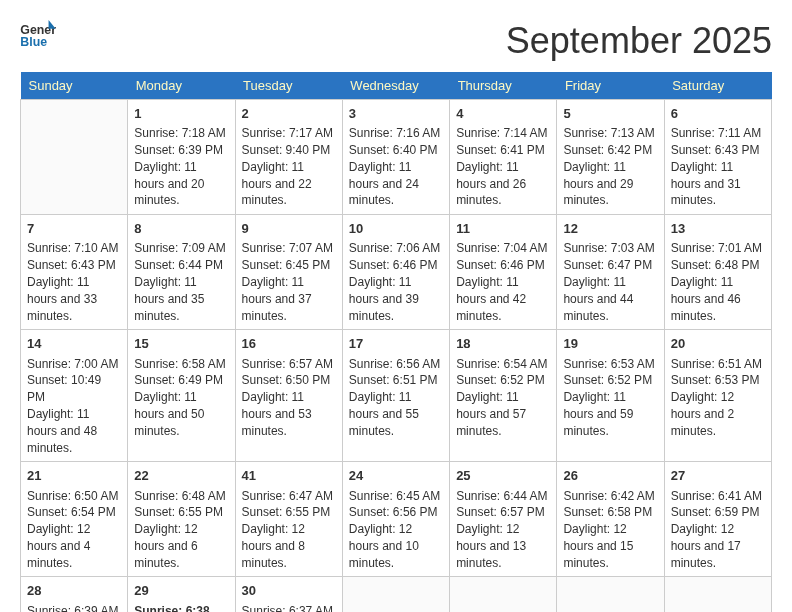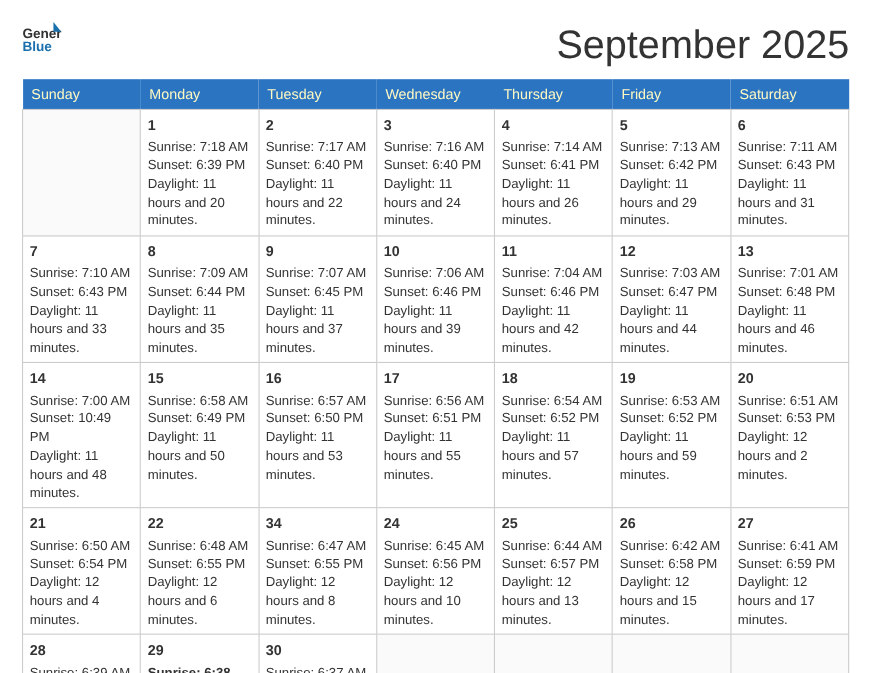--- a/index.html
+++ b/index.html
@@ -106,21 +106,21 @@
         <td class="empty"></td>
         <td>
           <span class="day-num">1</span>
           <div class="day-info" style="white-space: pre-line;">Sunrise: 7:18 AM
 Sunset: 6:39 PM
 Daylight: 11 hours and 20 minutes.</div>
         </td>
         <td>
           <span class="day-num">2</span>
           <div class="day-info" style="white-space: pre-line;">Sunrise: 7:17 AM
-Sunset: 6:40 PM
+Sunset: 9:40 PM
 Daylight: 11 hours and 22 minutes.</div>
         </td>
         <td>
           <span class="day-num">3</span>
           <div class="day-info" style="white-space: pre-line;">Sunrise: 7:16 AM
 Sunset: 6:40 PM
 Daylight: 11 hours and 24 minutes.</div>
         </td>
         <td>
           <span class="day-num">4</span>
@@ -236,21 +236,21 @@
 Sunset: 6:54 PM
 Daylight: 12 hours and 4 minutes.</div>
         </td>
         <td>
           <span class="day-num">22</span>
           <div class="day-info" style="white-space: pre-line;">Sunrise: 6:48 AM
 Sunset: 6:55 PM
 Daylight: 12 hours and 6 minutes.</div>
         </td>
         <td>
-          <span class="day-num">34</span>
+          <span class="day-num">41</span>
           <div class="day-info" style="white-space: pre-line;">Sunrise: 6:47 AM
 Sunset: 6:55 PM
 Daylight: 12 hours and 8 minutes.</div>
         </td>
         <td>
           <span class="day-num">24</span>
           <div class="day-info" style="white-space: pre-line;">Sunrise: 6:45 AM
 Sunset: 6:56 PM
 Daylight: 12 hours and 10 minutes.</div>
         </td>

